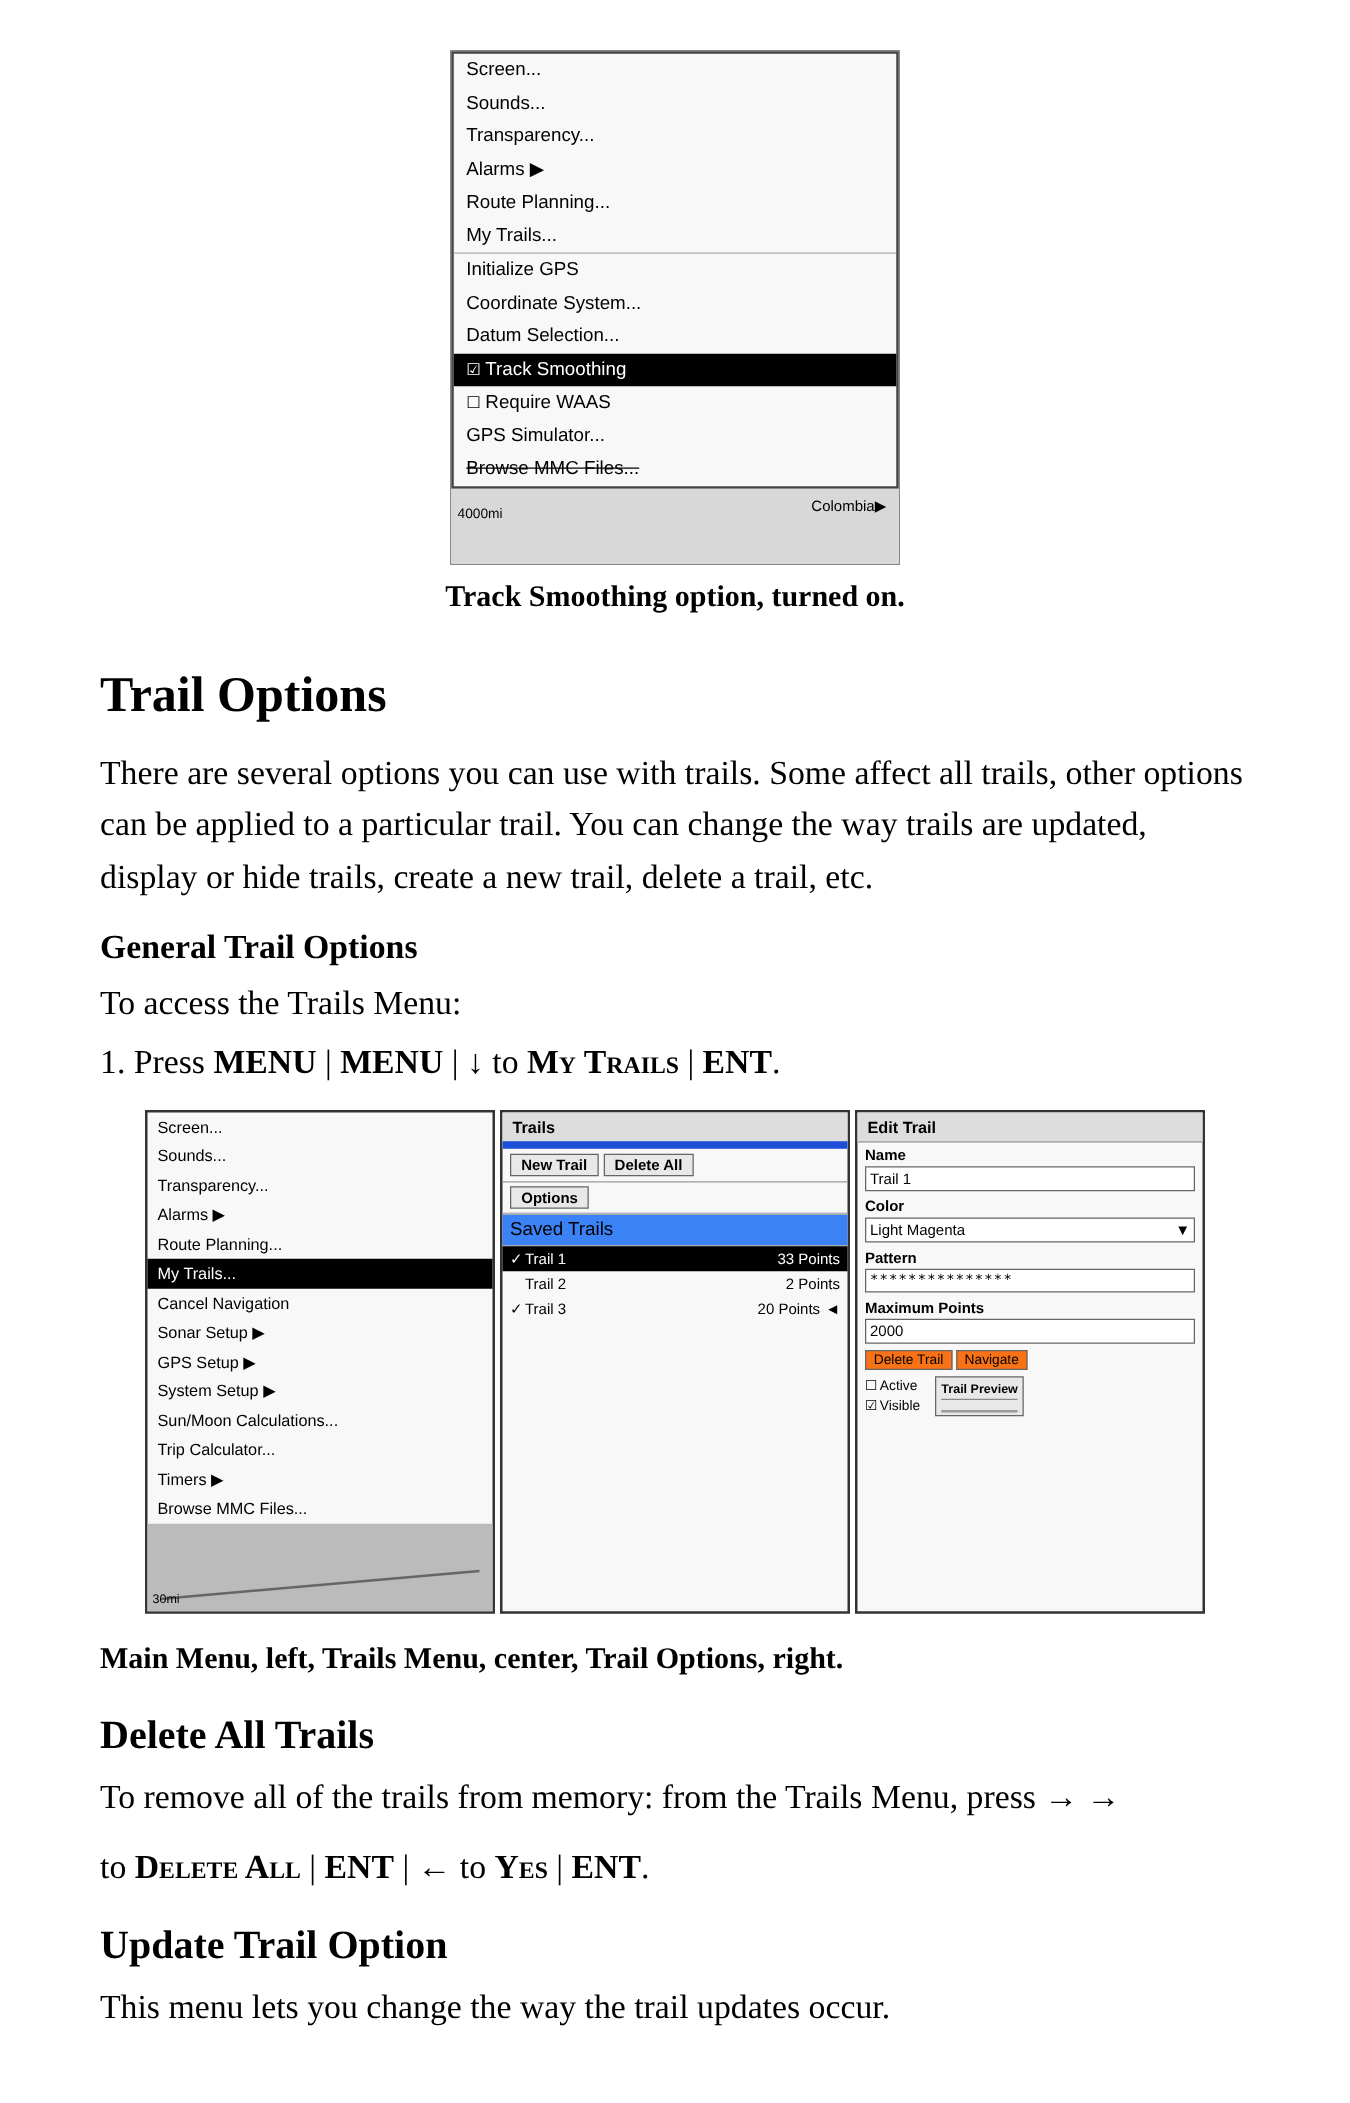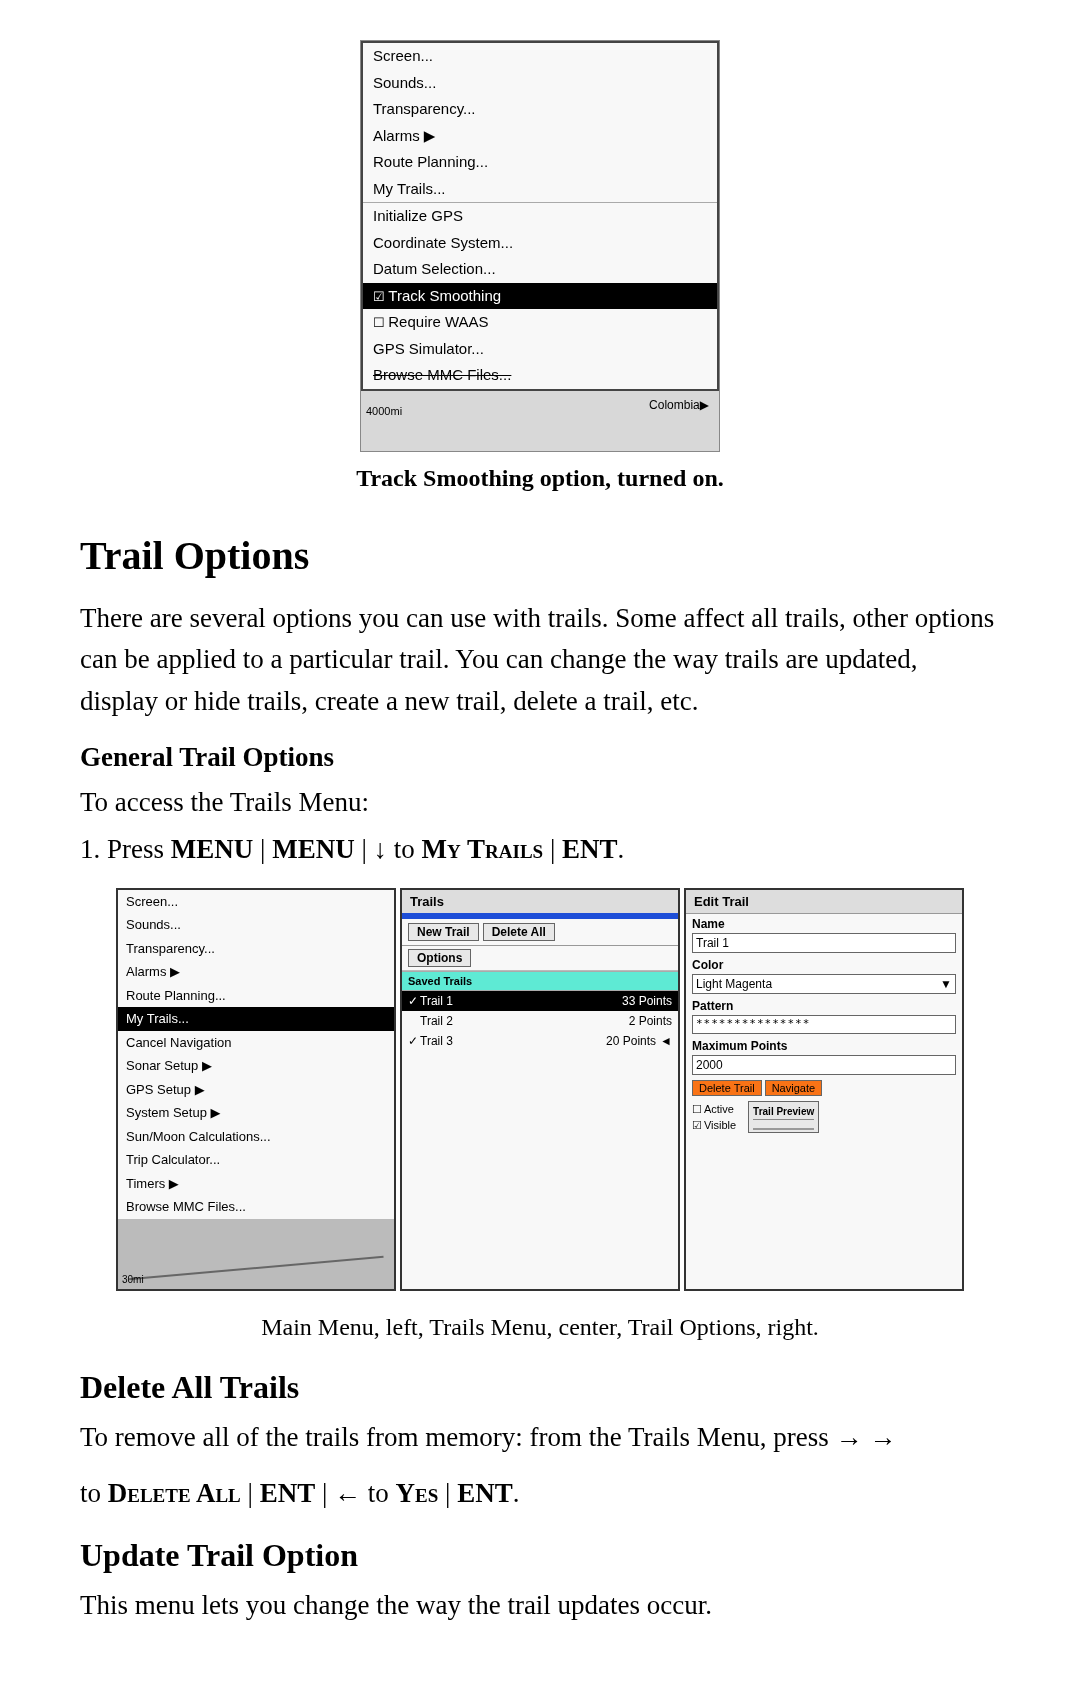--- a/index.html
+++ b/index.html
@@ -173,24 +173,24 @@
       padding: 1px 8px;
       font-size: 12px;
       cursor: pointer;
       font-weight: bold;
     }
     .trails-options {
       padding: 2px 6px;
       border-bottom: 1px solid #bbb;
     }
     .saved-trails-header {
-      background: #5eead4;
+      background: #3b82f6;
       padding: 1px 6px;
-      font-size: 11px;
-      font-weight: bold;
+      font-size: 15px;
+      font-weight: normal;
       border-bottom: 1px solid #aaa;
       border-top: 1px solid #aaa;
     }
     .trail-row {
       padding: 1px 6px;
       font-size: 12px;
       display: flex;
       align-items: center;
     }
     .trail-row.highlighted {
@@ -274,22 +274,22 @@
       border-bottom: 1px solid #888;
       margin-bottom: 2px;
     }
     .trail-preview-line {
       height: 8px;
       border-bottom: 2px solid #999;
     }
 
     .three-panel-caption {
       font-size: 24px;
-      font-weight: normal;
-      text-align: center;
+      font-weight: bold;
+      text-align: left;
       margin-bottom: 18px;
     }
 
     
     .sub-section-title {
       font-size: 32px;
       font-weight: bold;
       margin-top: 16px;
       margin-bottom: 6px;
     }

